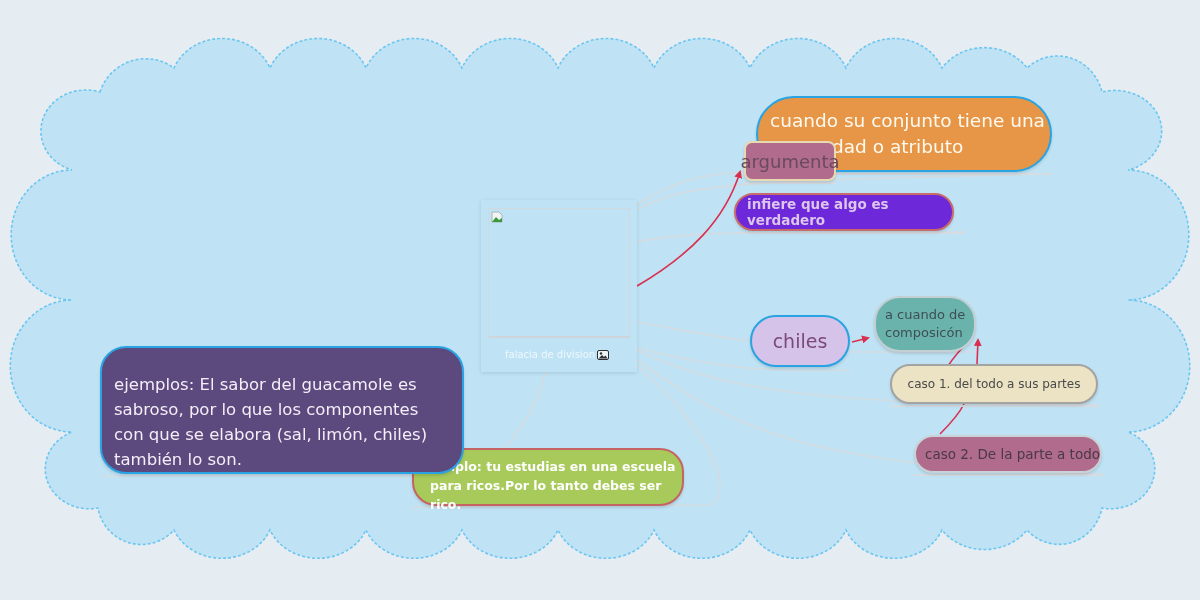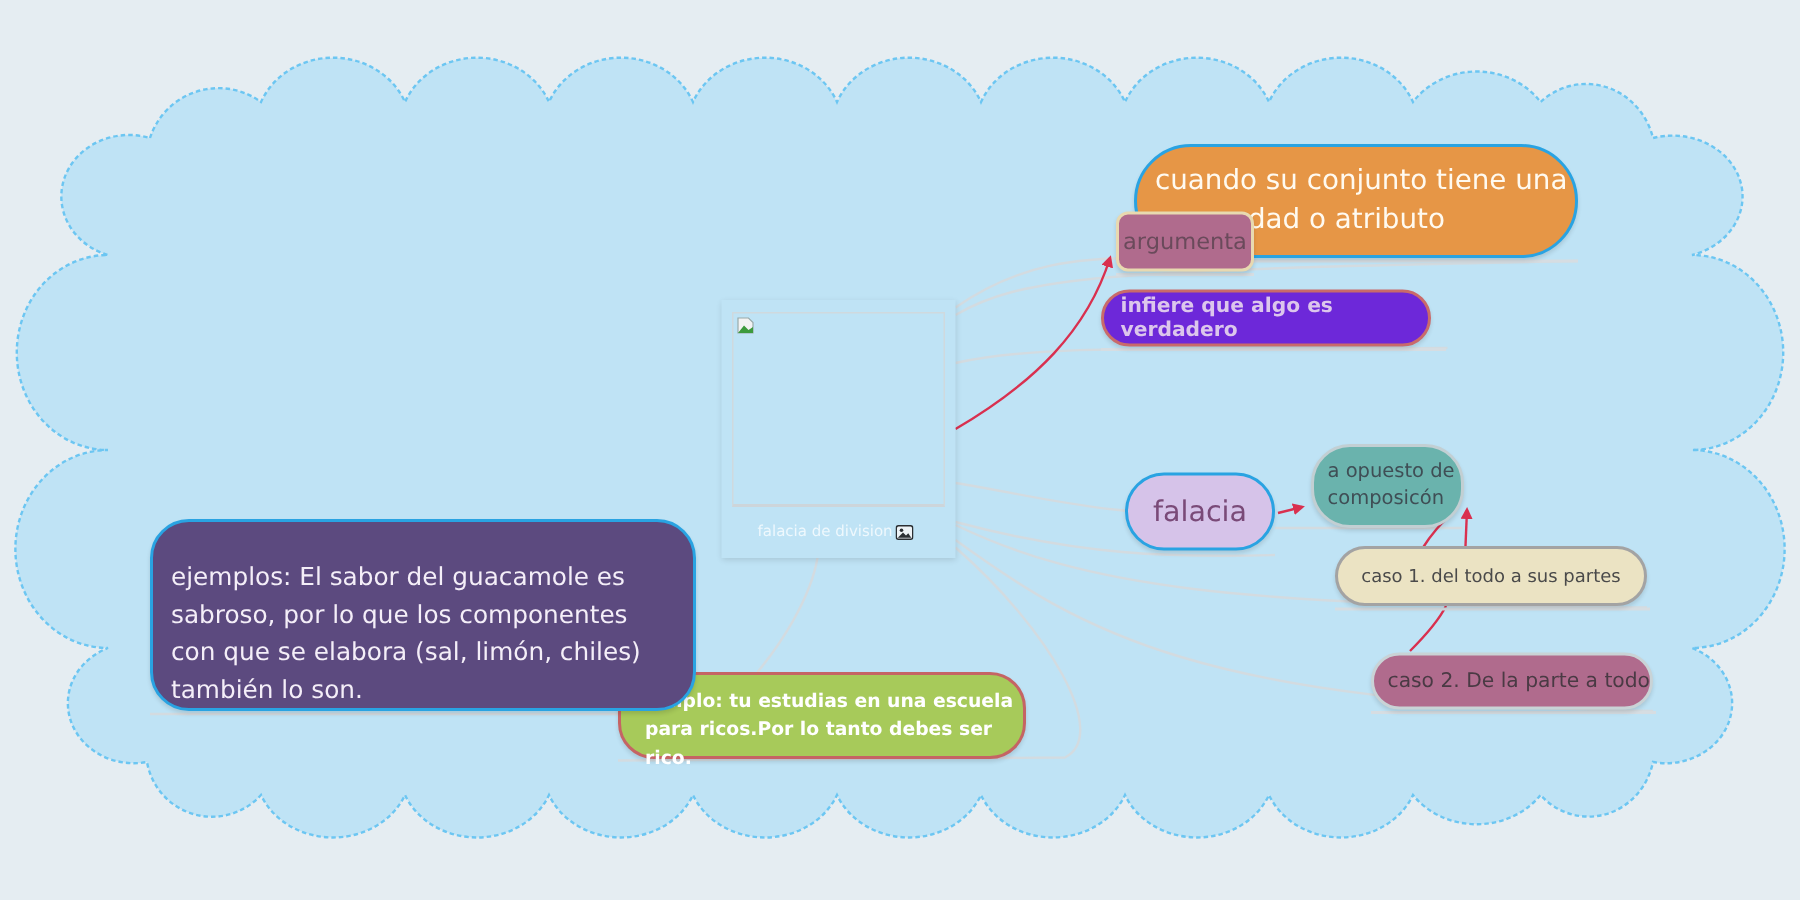--- a/index.html
+++ b/index.html
@@ -31,21 +31,21 @@
   .central .title {
     position:absolute; left:24px; top:149px; font-size:10px; color:#eef8fd;
     font-family:"DejaVu Sans", sans-serif;
   }
   .central .picicon { position:absolute; left:116px; top:150px; width:12px; height:10px; }
 
   #n-cuando { left:756px; top:96px; width:296px; height:76px; background:#e69646;
     border:2px solid #29a3e2; border-radius:40px; color:#fffaf0; font-size:18.5px;
     padding:10px 0 0 12px; align-items:flex-start; line-height:26px; }
   #n-argumenta { left:744px; top:141px; width:92px; height:40px; background:#b06b8d;
-    border:2px solid #e8d9b0; border-radius:8px; color:#6a4a5b; font-size:15px;
+    border:2px solid #e8d9b0; border-radius:8px; color:#6a4a5b; font-size:18px;
     justify-content:center; }
   #n-infiere { left:734px; top:193px; width:220px; height:38px; background:#6d28d9;
     border:2px solid #c96a6a; border-radius:20px; color:#dcc6ec; font-size:13.5px; font-weight:bold;
     padding-left:11px; }
   #n-opuesto { left:750px; top:315px; width:100px; height:52px; background:#d6c3e9;
     border:2px solid #29a3e2; border-radius:26px; color:#7a4a78; font-size:19px; justify-content:center; }
   #n-falacia { left:874px; top:296px; width:102px; height:56px; background:#6ab3ad;
     border:2px solid #c2cfd3; border-radius:26px; color:#3f4e55; font-size:13px; line-height:18px;
     padding-left:9px; align-items:center; }
   #n-caso1 { left:890px; top:364px; width:208px; height:40px; background:#ebe3c3;
@@ -154,26 +154,26 @@
 
 <div class="node" id="n-argumenta">
   <span>argumenta</span>
 </div>
 
 <div class="node" id="n-infiere">
   <span>infiere que algo es verdadero</span>
 </div>
 
 <div class="node" id="n-opuesto">
-  <span>falacia</span>
+  <span>chiles</span>
 </div>
 
 <div class="node" id="n-falacia">
   <div>
-    <span>a opuesto de</span>
+    <span>a cuando de</span>
     <span>composicón</span>
   </div>
 </div>
 
 <div class="node" id="n-caso1">
   <span>caso 1. del todo a sus partes</span>
 </div>
 
 <div class="node" id="n-caso2">
   <span>caso 2. De la parte a todo</span>

